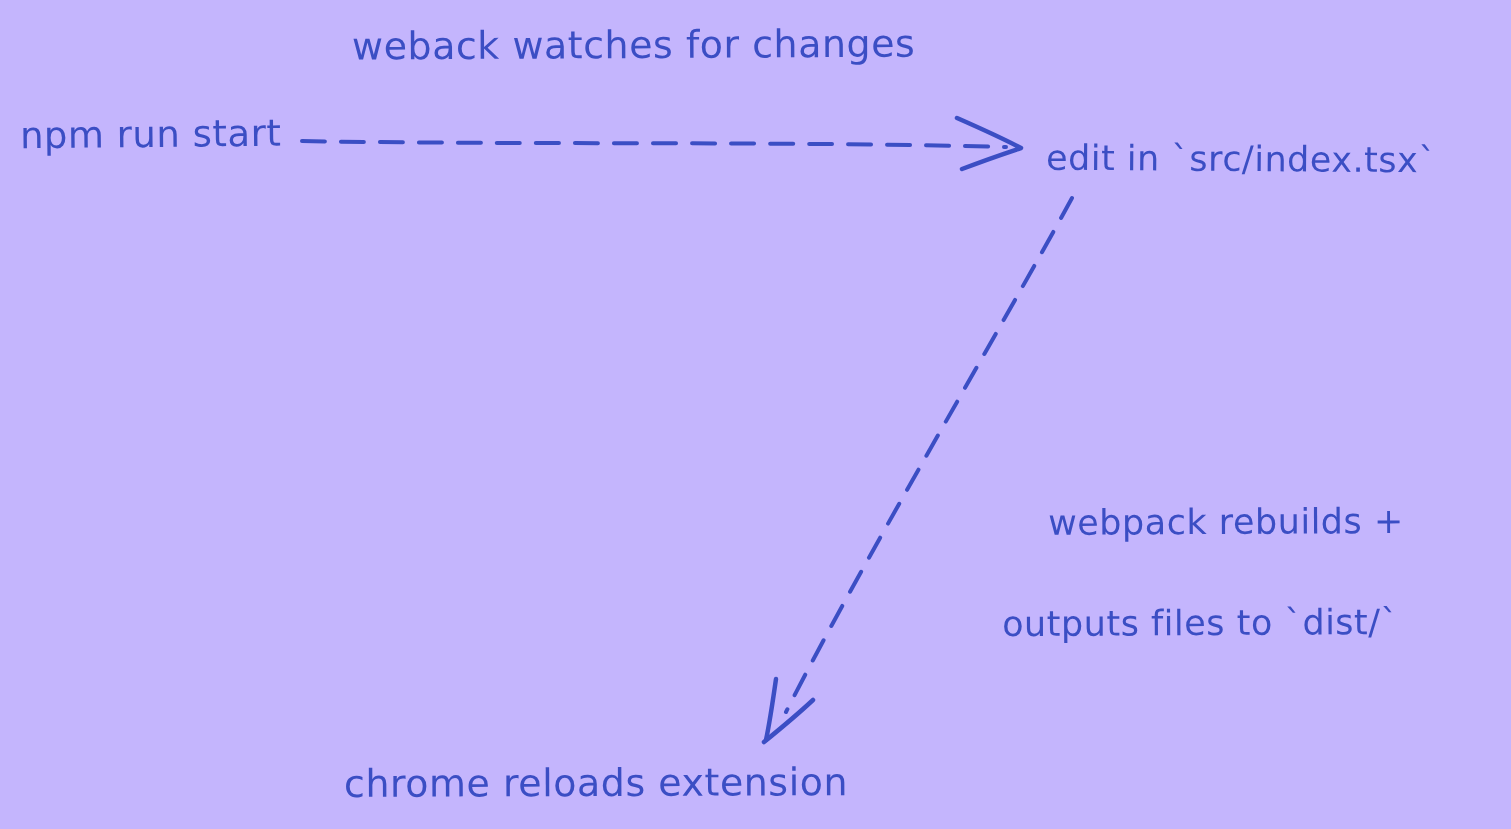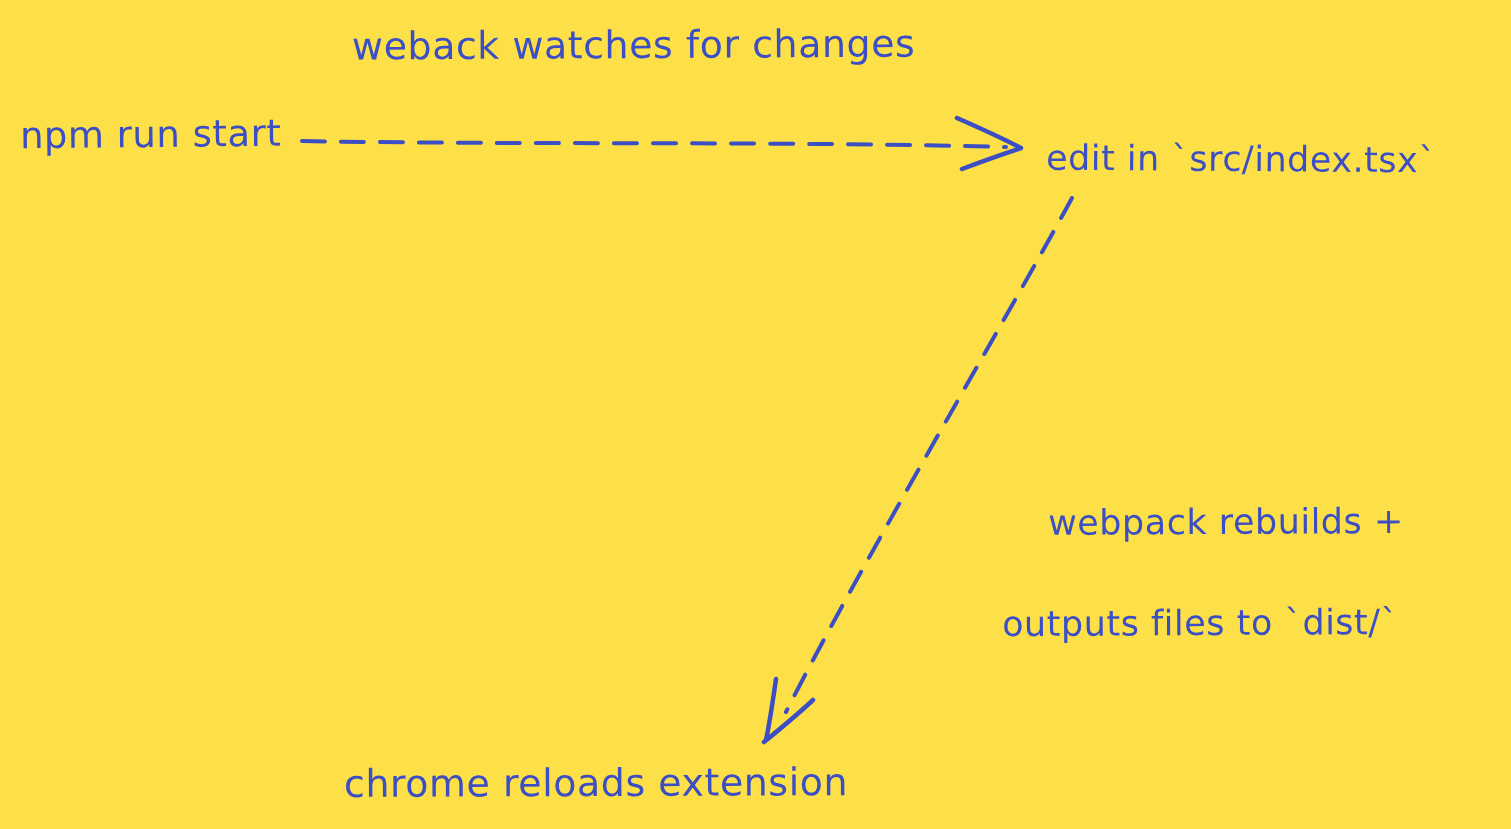--- a/index.html
+++ b/index.html
@@ -4,21 +4,21 @@
 <style>
   html, body {
     margin: 0;
     padding: 0;
     background: #ffffff;
   }
   .canvas {
     position: relative;
     width: 1511px;
     height: 829px;
-    background: #fde047;
+    background: #c4b5fd;
     overflow: hidden;
     font-family: "DejaVu Sans", sans-serif;
   }
   .arrows-layer {
     position: absolute;
     left: 0;
     top: 0;
   }
   .sketch-dash {
     fill: none;

